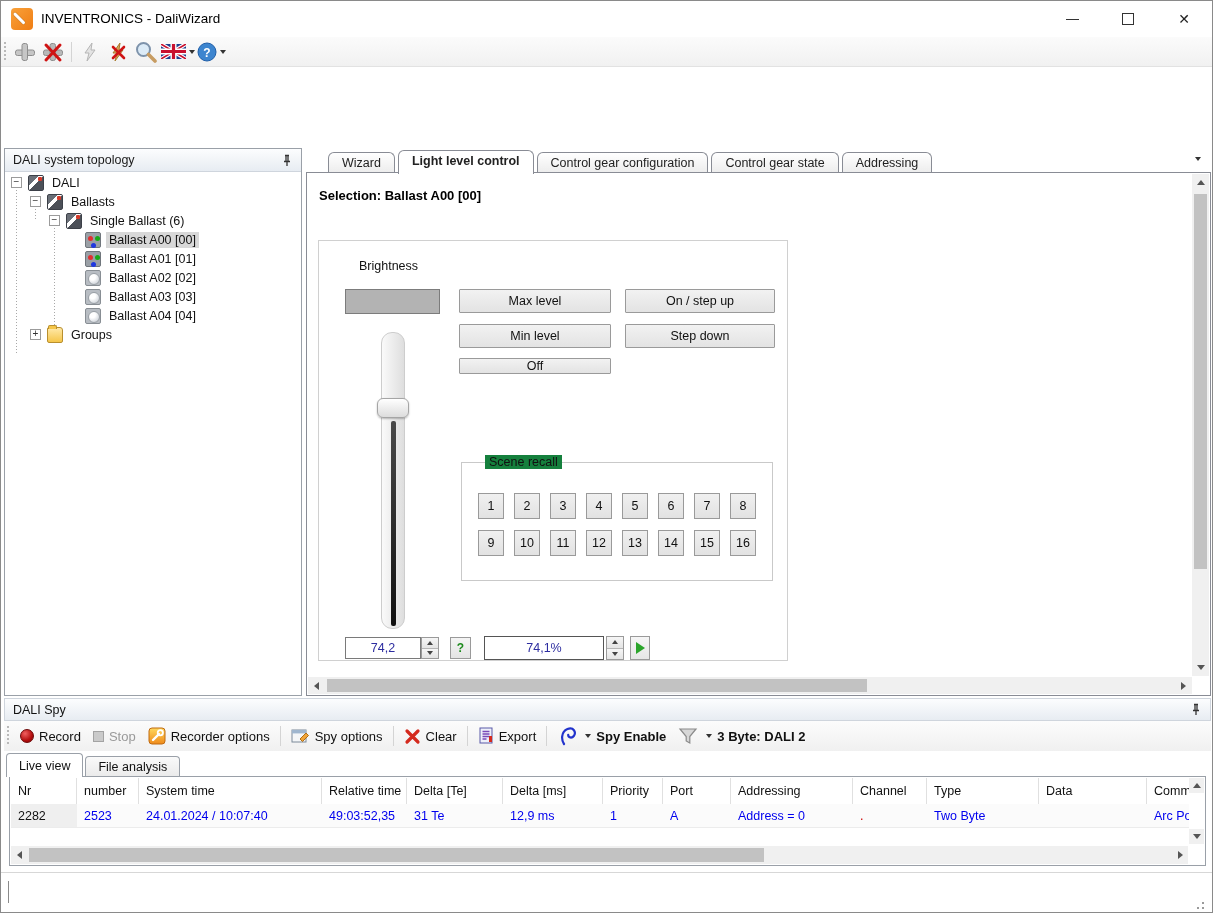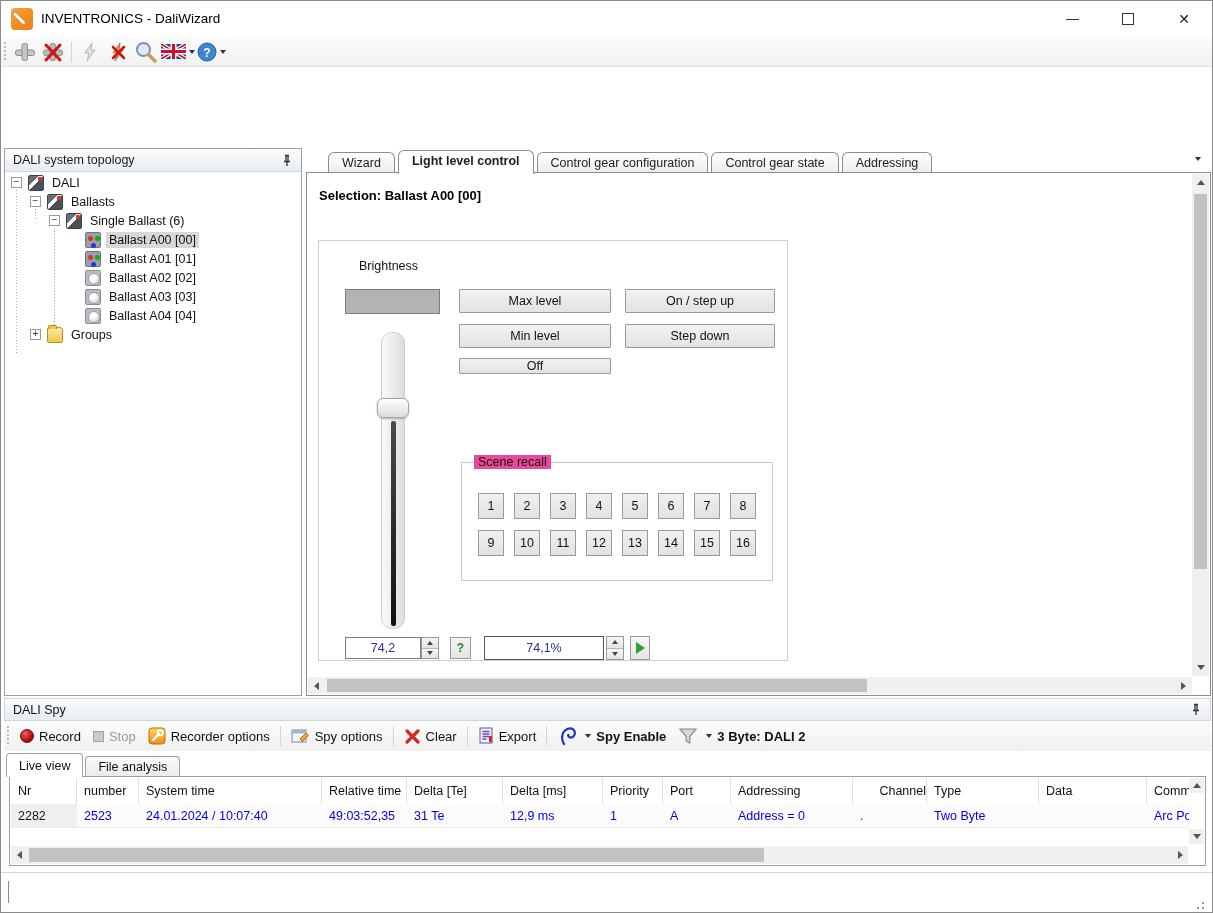--- a/index.html
+++ b/index.html
@@ -72,21 +72,21 @@
   .btn { position:absolute; background:linear-gradient(#f2f2f2,#e3e3e3); border:1px solid #9a9a9a; border-radius:1px;
     display:flex; align-items:center; justify-content:center; font-size:12.5px; color:#111; }
 
   
   .v-track { position:absolute; border-radius:11px; border:1px solid #cdcdcd; background:linear-gradient(to right,#fafafa,#dedede); }
   .v-groove { position:absolute; background:linear-gradient(to bottom,#4a4a4a,#101010); border-radius:2px; }
   .v-thumb { position:absolute; border-radius:6px; border:1px solid #a5a5a5; background:linear-gradient(#ffffff,#dcdcdc); box-shadow:0 1px 2px rgba(0,0,0,.25); }
 
   
   .scenebox { position:absolute; border:1px solid #c9c9c9; }
-  .scenebox-label { position:absolute; left:12px; top:-8px; background:#ec4899; padding:0 4px; font-size:12.5px; }
+  .scenebox-label { position:absolute; left:23px; top:-8px; background:#15803d; padding:0 4px; font-size:12.5px; }
   .scene-grid { position:absolute; left:16px; top:30px; display:grid; grid-template-columns:repeat(8,26px); gap:11px 10px; }
   .scene-btn { width:26px; height:26px; background:linear-gradient(#f0f0f0,#e2e2e2); border:1px solid #9a9a9a;
     display:flex; align-items:center; justify-content:center; font-size:12.5px; }
 
   
   .spin { position:absolute; background:#fff; border:1px solid #7a7a7a; display:flex; align-items:center; justify-content:center;
     font-size:12.5px; color:#2d2da0; }
   .spin-btns { position:absolute; width:18px; display:flex; flex-direction:column; border:1px solid #9a9a9a; }
   .spin-btns .sb { flex:1; display:flex; align-items:center; justify-content:center; background:linear-gradient(#f6f6f6,#e4e4e4); }
   .spin-btns .sb + .sb { border-top:1px solid #b5b5b5; }
@@ -468,21 +468,21 @@
       <div class="grid-head" id="grid-head">
           <div class="hcell" style="width: 66px;">Nr</div>
           <div class="hcell" style="width: 62px;">number</div>
           <div class="hcell" style="width: 183px;">System time</div>
           <div class="hcell" style="width: 85px;">Relative time</div>
           <div class="hcell" style="width: 96px;">Delta [Te]</div>
           <div class="hcell" style="width: 100px;">Delta [ms]</div>
           <div class="hcell" style="width: 60px;">Priority</div>
           <div class="hcell" style="width: 68px;">Port</div>
           <div class="hcell" style="width: 122px;">Addressing</div>
-          <div class="hcell" style="width: 74px; text-align: right;">Channel</div>
+          <div class="hcell" style="width: 74px;">Channel</div>
           <div class="hcell" style="width: 112px;">Type</div>
           <div class="hcell" style="width: 108px;">Data</div>
           <div class="hcell" style="width: 60px;">Comma</div>
         </div>
       <div class="grid-row" id="grid-row">
           <div class="dcell c-black" style="width: 66px;">2282</div>
           <div class="dcell c-blue" style="width: 62px;">2523</div>
           <div class="dcell c-blue" style="width: 183px;">24.01.2024 / 10:07:40</div>
           <div class="dcell c-blue" style="width: 85px;">49:03:52,35</div>
           <div class="dcell c-blue" style="width: 96px;">31 Te</div>

